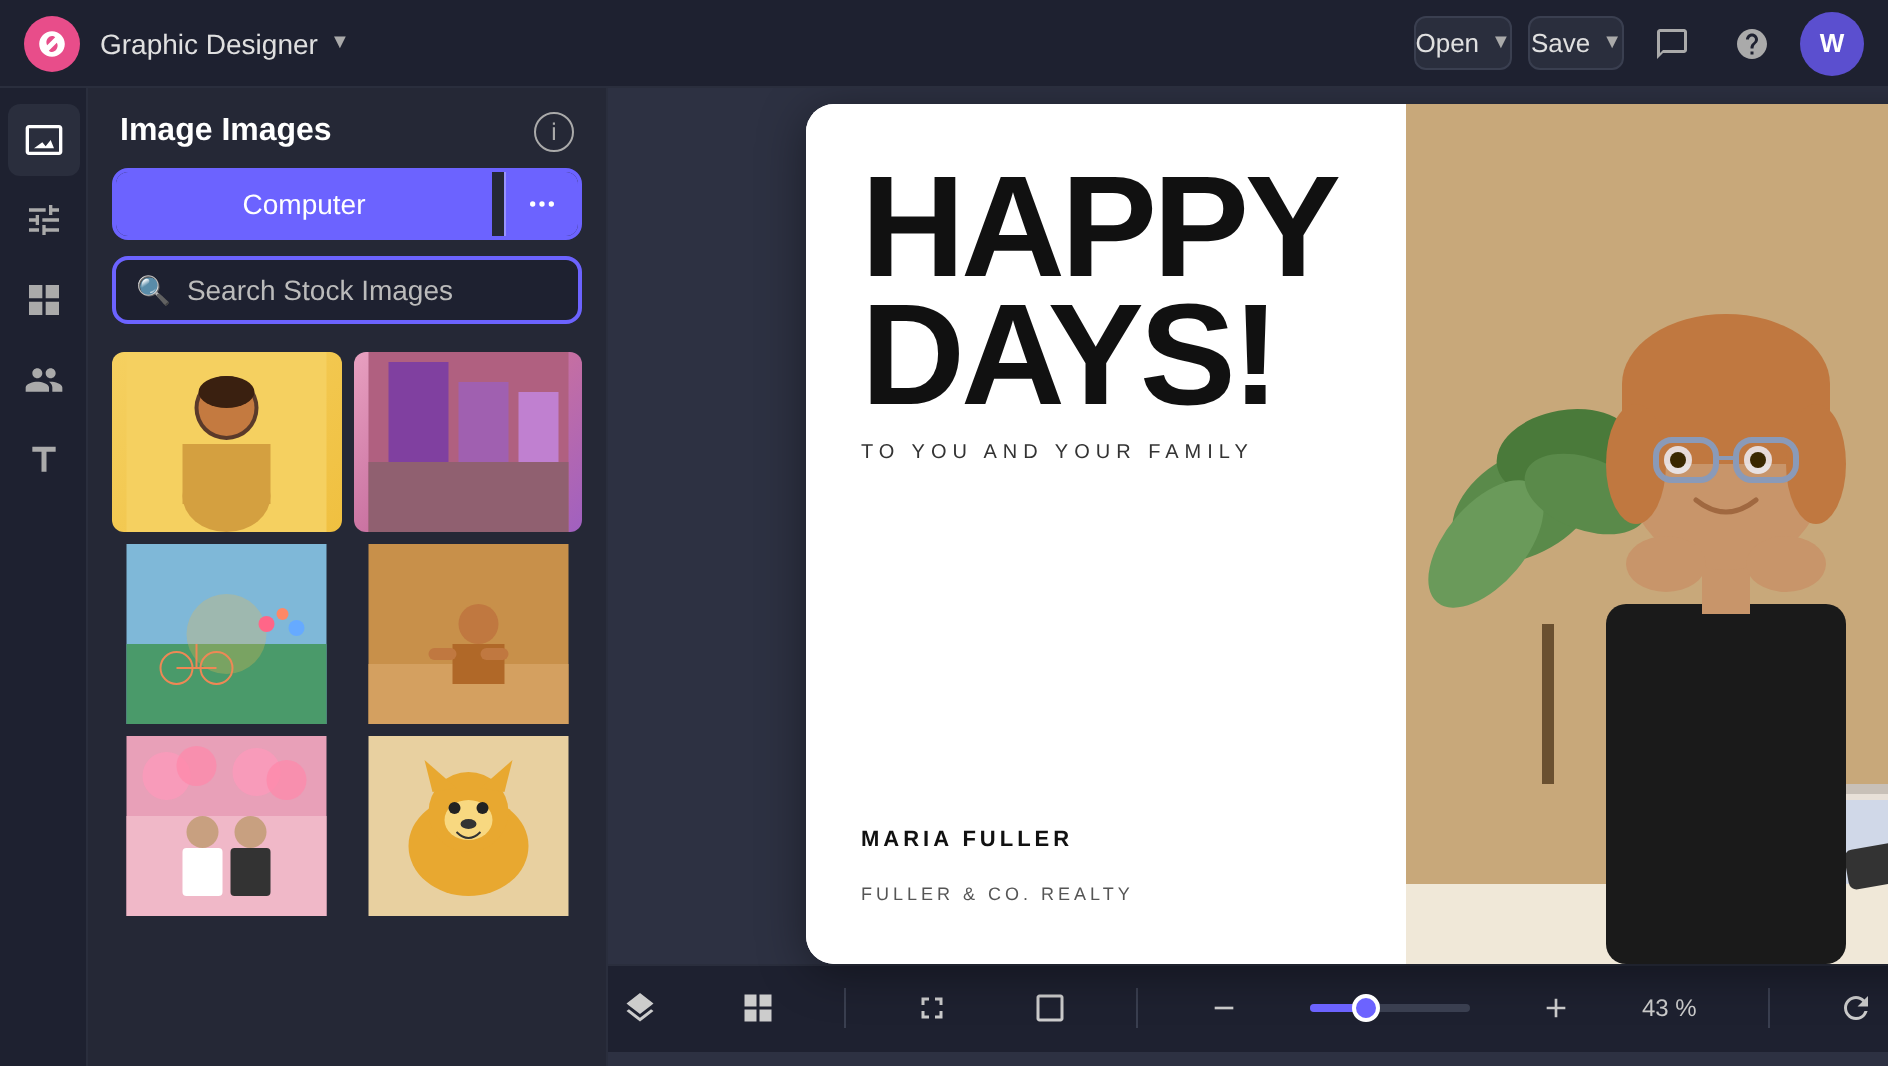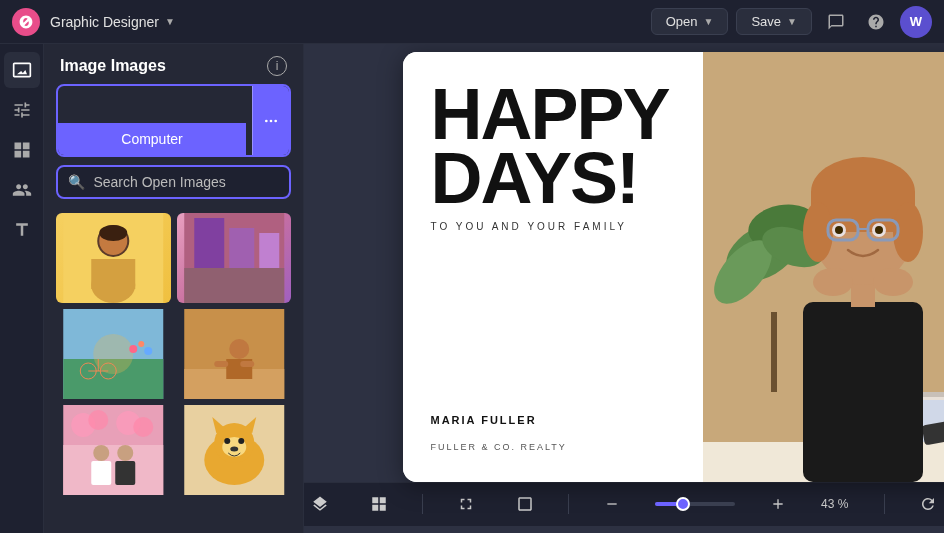--- a/index.html
+++ b/index.html
@@ -53,21 +53,21 @@
       display: flex;
       align-items: center;
       gap: 8px;
     }
     .nav-btn {
       background: #2a2e3d;
       border: 1px solid #3a3f50;
       border-radius: 6px;
       color: #e0e0e0;
       font-size: 13px;
-      padding: 5px 14px;
+      padding: 5px 0;
       cursor: pointer;
       display: flex;
       align-items: center;
       gap: 6px;
     }
     .nav-btn .chevron { font-size: 10px; color: #aaa; }
     .nav-icon-btn {
       width: 32px;
       height: 32px;
       background: transparent;
@@ -179,21 +179,20 @@
     .upload-btn {
       flex: 1;
       background: #6c63ff;
       border: none;
       color: #fff;
       font-size: 14px;
       font-weight: 500;
       padding: 8px 0;
       cursor: pointer;
       text-align: center;
-      margin-top: 37px;
     }
     .upload-more-btn {
       background: #6c63ff;
       border: none;
       border-left: 1px solid rgba(255,255,255,0.3);
       color: #fff;
       padding: 0 10px;
       cursor: pointer;
       font-size: 18px;
       display: flex;
@@ -454,21 +453,21 @@
           <svg width="16" height="16" viewBox="0 0 24 24" fill="white">
             <circle cx="5" cy="12" r="2"></circle>
               <circle cx="12" cy="12" r="2"></circle>
               <circle cx="19" cy="12" r="2"></circle>
           </svg>
         </button>
       </div>
 
       <div class="search-row">
         <span class="search-icon-sm">🔍</span>
-        <span class="search-placeholder">Search Open Images</span>
+        <span class="search-placeholder">Search Stock Images</span>
       </div>
     </div>
 
     <div class="image-grid">
 
       <div class="img-placeholder" style="background: linear-gradient(135deg, #f5d060 0%, #f0c040 100%);">
         <svg viewBox="0 0 100 90" style="position:absolute;inset:0;width:100%;height:100%;">
 
           <rect width="100" height="90" fill="#f5d060"></rect>
           <circle cx="50" cy="28" r="16" fill="#5a3a2a"></circle>

